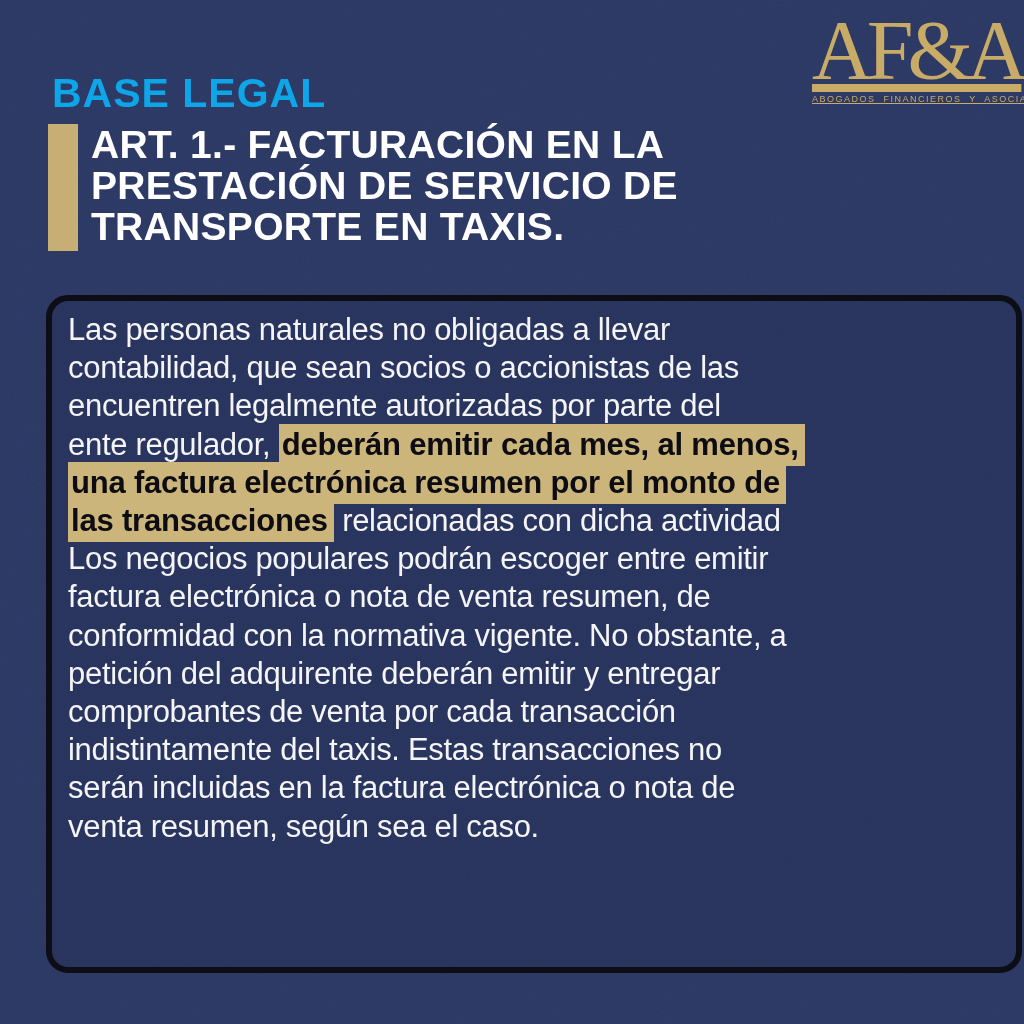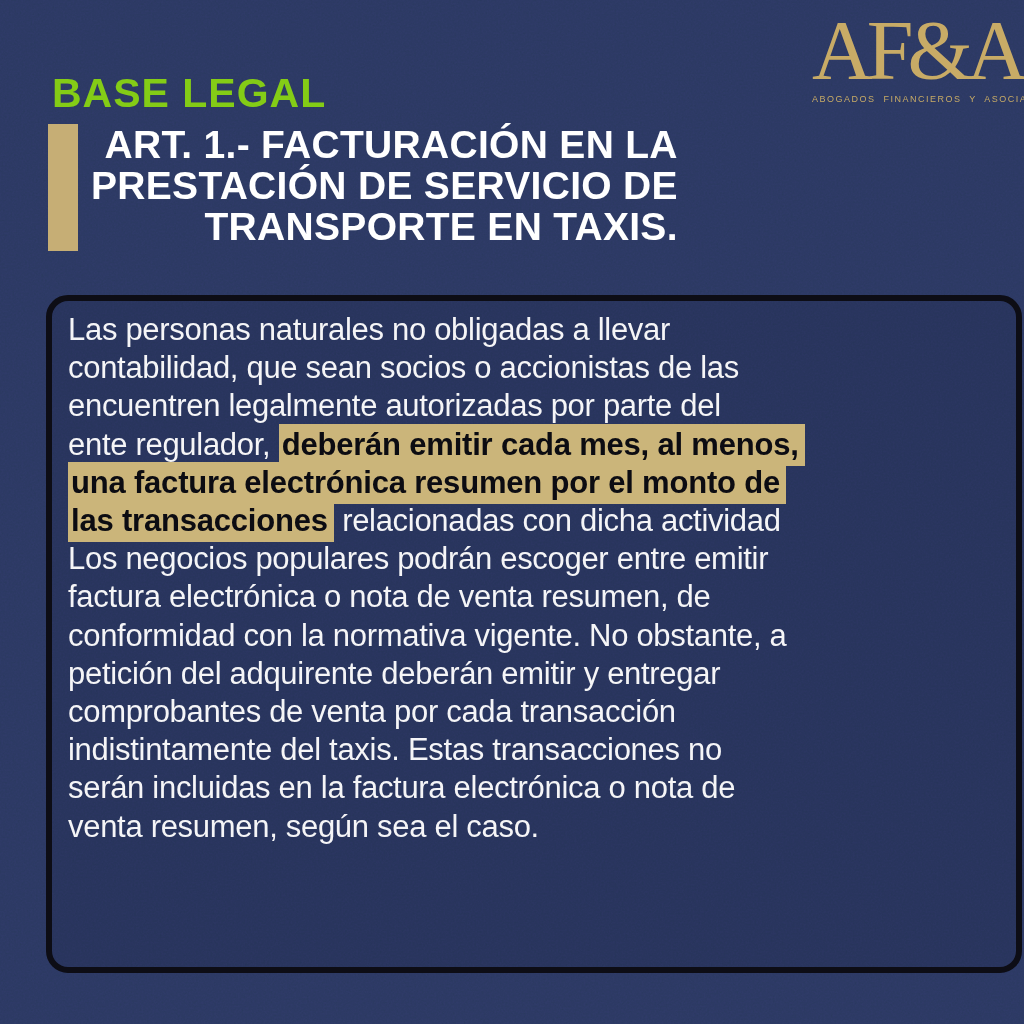--- a/index.html
+++ b/index.html
@@ -18,40 +18,40 @@
     width:1024px;height:1024px;
     background:var(--bg);
     font-family:"Liberation Sans", sans-serif;
     overflow:hidden;position:relative;
   }
   .noise{position:absolute;left:0;top:0;z-index:0;pointer-events:none;}
   .layer{position:absolute;z-index:1;}
 
   .eyebrow{
     left:52px;top:70px;
-    color:#84cc16;font-weight:700;font-size:41px;letter-spacing:1px;
+    color:#0ea5e9;font-weight:700;font-size:41px;letter-spacing:1px;
   }
   .title-row{
     left:48px;top:124px;
     display:flex;align-items:stretch;
   }
   .accent-bar{
     width:30px;height:127px;flex:none;
     background:var(--gold);
     margin-right:13px;
   }
   .title{
     margin:0;color:#ffffff;font-weight:700;
-    font-size:39px;line-height:41px;letter-spacing:0.3px;text-align:right;
+    font-size:39px;line-height:41px;letter-spacing:0.3px;
   }
   .title .tl{display:block;}
 
   .logo{
     top:10px;right:12px;width:200px;
-    text-align:center;color:var(--logo-gold);
+    text-align:center;color:var(--logo-gold);text-decoration:underline;
   }
   .monogram{
     font-family:"Liberation Serif", serif;
     font-size:84px;line-height:82px;letter-spacing:-6px;
     font-weight:400;
   }
   .tagline{
     font-size:9px;letter-spacing:1.5px;word-spacing:4px;
     margin-top:2px;white-space:nowrap;
   }

